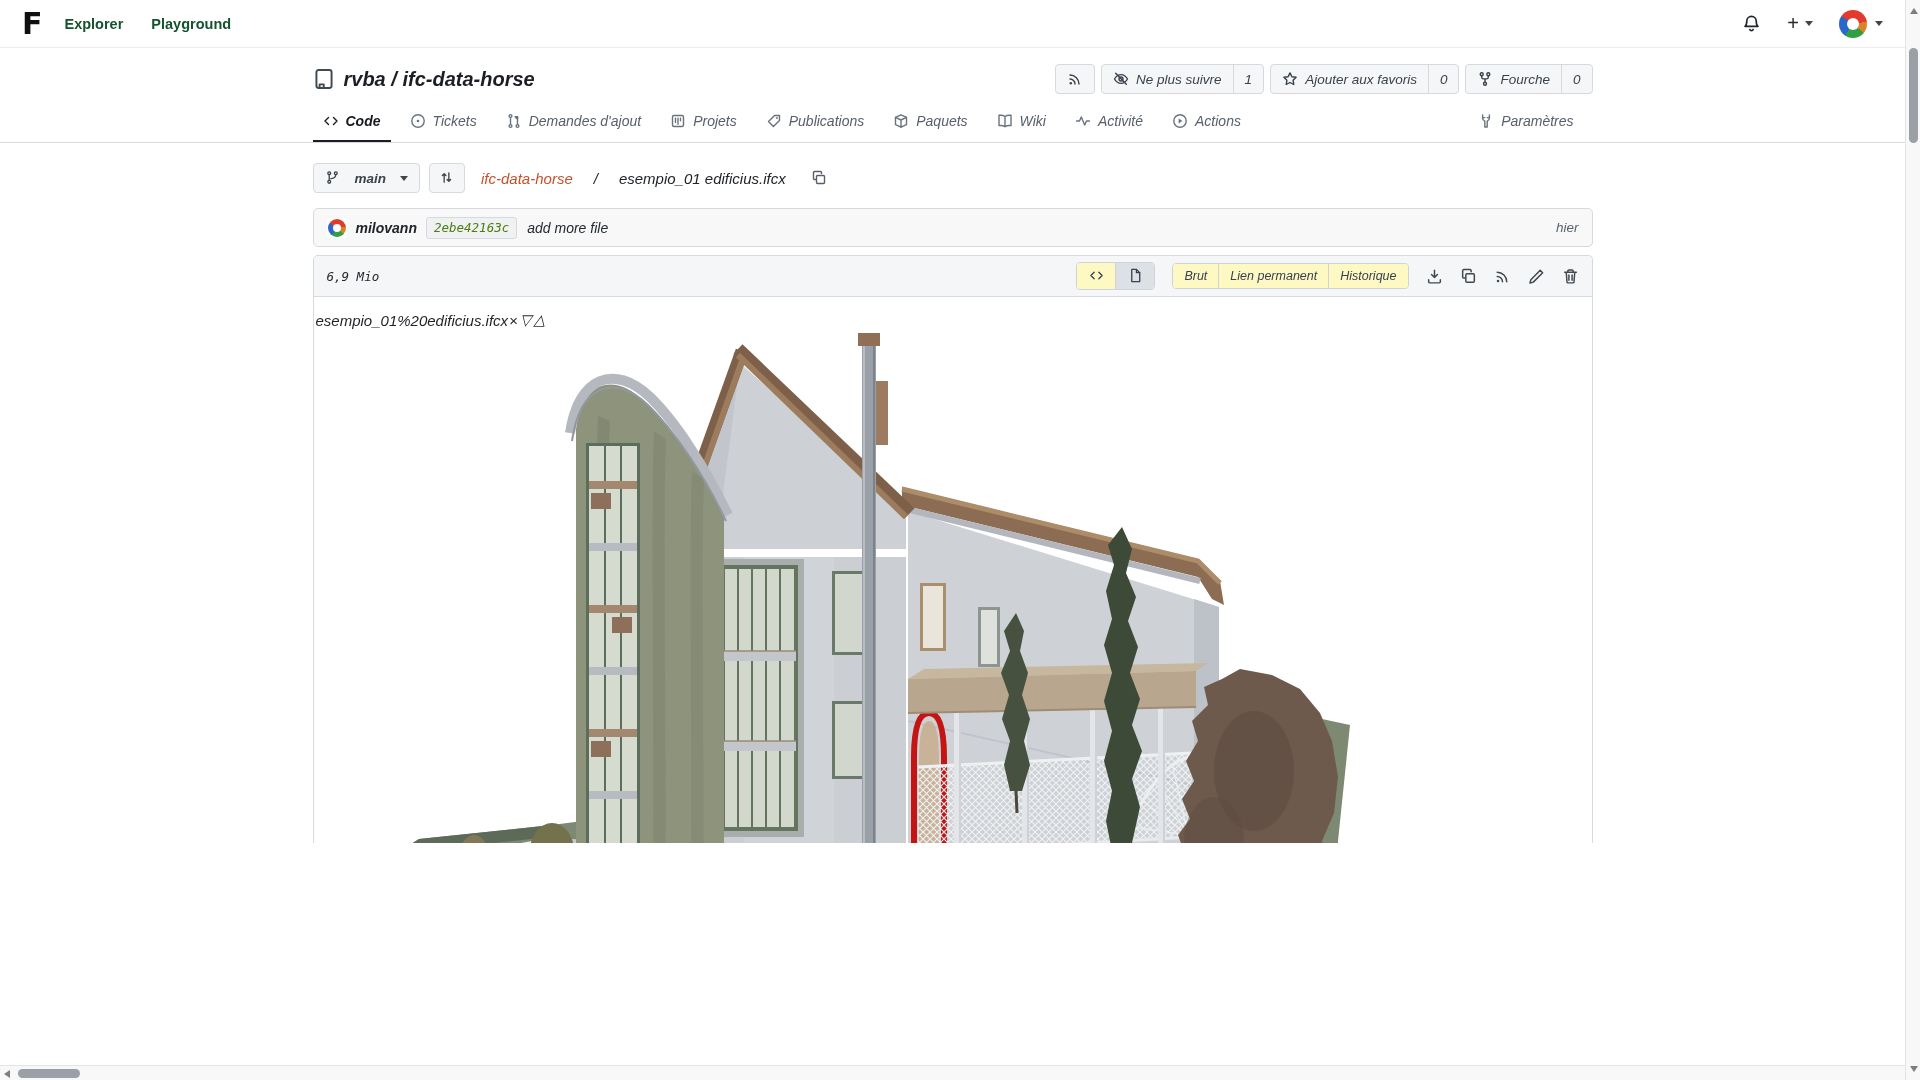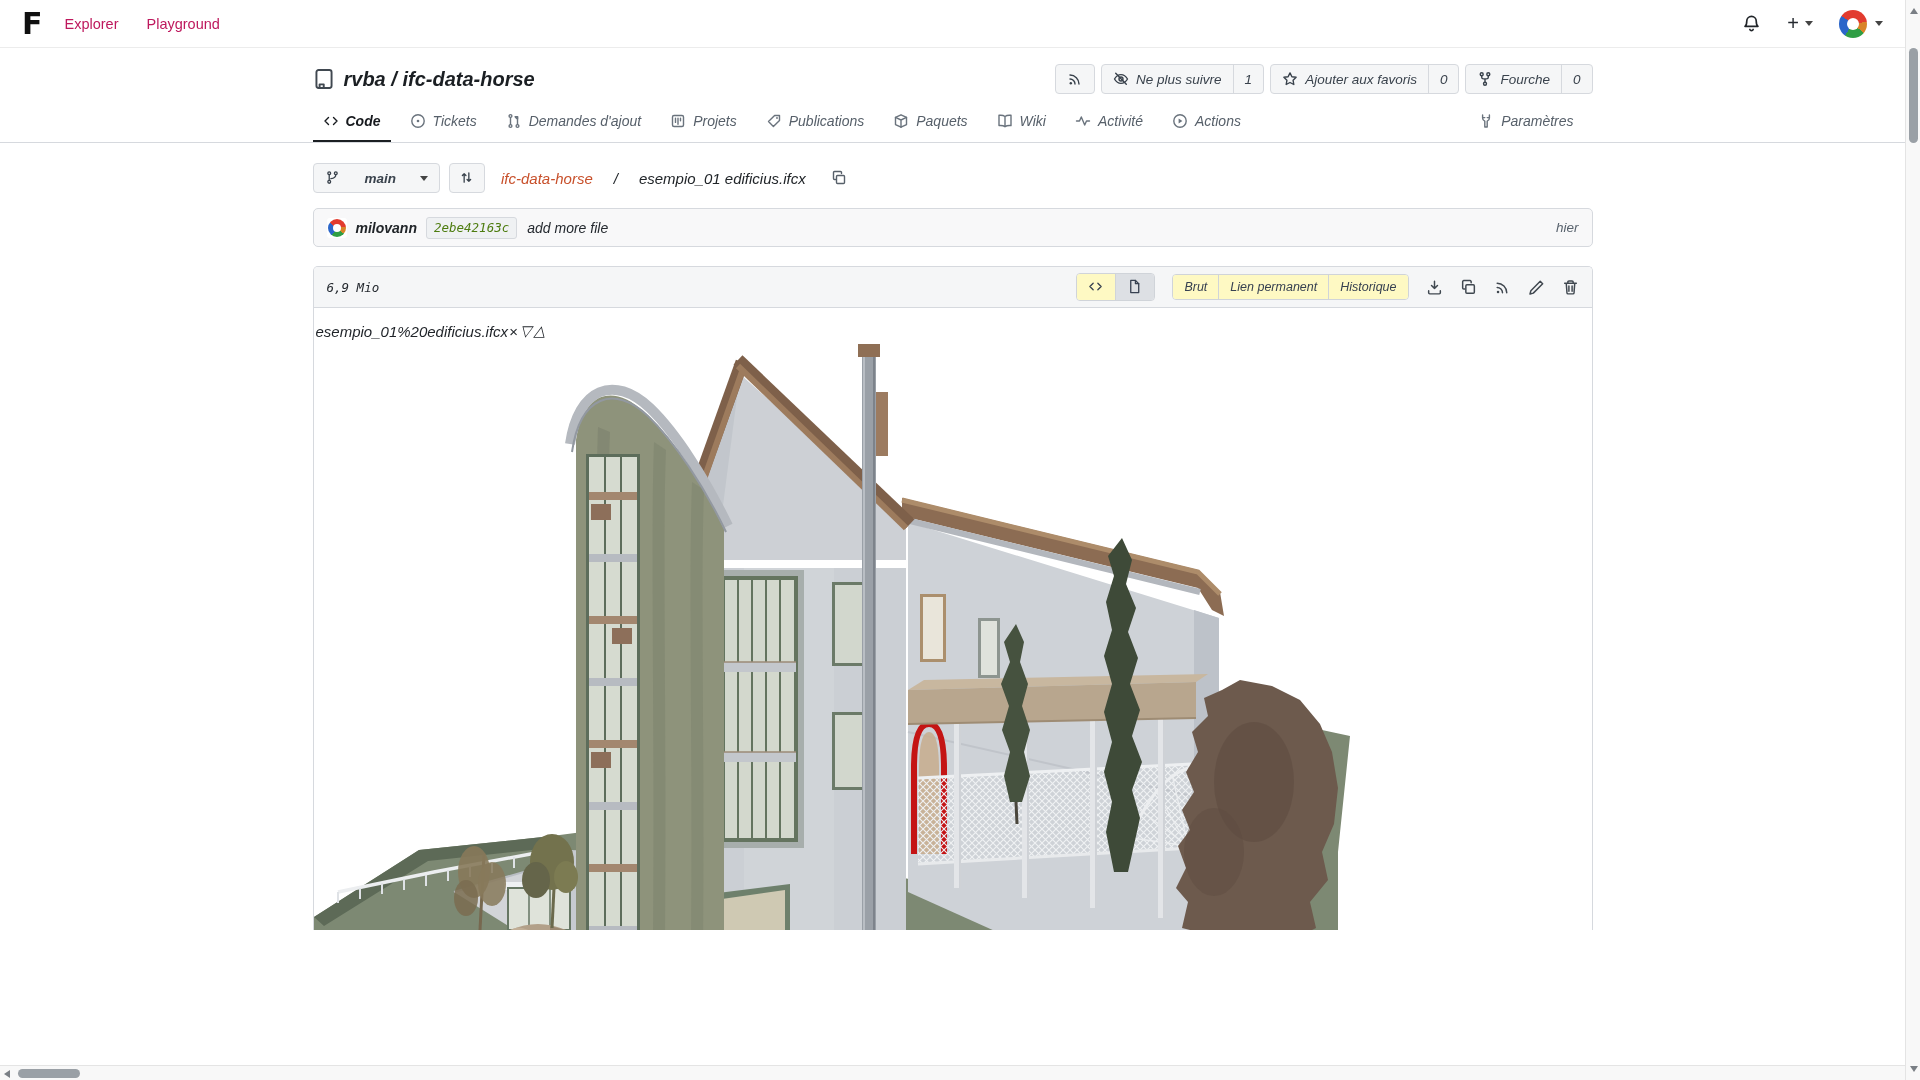--- a/index.html
+++ b/index.html
@@ -3,21 +3,21 @@
 <meta charset="utf-8">
 <style>
   * { margin:0; padding:0; box-sizing:border-box; }
   html,body { width:1920px; height:1080px; overflow:hidden; background:#fff;
     font-family:"Liberation Sans", sans-serif; color:#212529; }
   .page { position:absolute; left:0; top:0; width:1905px; height:1065px; overflow:hidden; background:#fff; }
 
   
   .topnav { height:48px; display:flex; align-items:center; padding:0 22px; background:#fff; border-bottom:1px solid #ececec; }
   .logo { font-family:"DejaVu Sans", sans-serif; font-weight:900; font-size:30px; line-height:1; letter-spacing:-2px; color:#101010; margin-right:24px; cursor:pointer; }
-  .nav-link { font-size:14.5px; color:#be185d; margin-right:28px; cursor:pointer; }
+  .nav-link { font-size:14.5px; color:#14532d; margin-right:28px; cursor:pointer;font-weight:bold; }
   .nav-right { margin-left:auto; display:flex; align-items:center; gap:26px; }
   .icon16 { width:16px; height:16px; display:inline-block; vertical-align:-3px; }
   .icon18 { width:19px; height:19px; display:inline-block; }
   .plus-group { display:flex; align-items:center; gap:6px; font-size:20px; color:#24292f; cursor:pointer; }
   .caret { width:0; height:0; border-left:4.5px solid transparent; border-right:4.5px solid transparent; border-top:5px solid #444; display:inline-block; }
   .avatar-ring { width:28px; height:28px; border-radius:50%; position:relative;
     background:conic-gradient(#e23b2e 0 80deg,#d98327 80deg 130deg,#2f9e44 130deg 215deg,#2b66c9 215deg 305deg,#e23b2e 305deg 360deg); }
   .avatar-ring::after { content:""; position:absolute; left:50%; top:50%; width:12px; height:12px; margin:-6px 0 0 -6px; border-radius:50%; background:#fff; }
   .avatar-group { display:flex; align-items:center; gap:8px; cursor:pointer; }
 
@@ -35,39 +35,39 @@
   .tabs-bleed { border-bottom:1px solid #d6d9de; margin-top:10px; }
   .tabs { display:flex; align-items:stretch; }
   .tab { display:flex; align-items:center; gap:7px; padding:9px 10px 11px 10px; margin-right:9px; font-size:14px; color:#57606a; cursor:pointer; border-bottom:2.5px solid transparent; }
   .tab .icon16 { color:#6a737d; }
   .tab.active { color:#16191d; font-weight:700; border-bottom-color:#1b1f23; }
   .tab.active .icon16 { color:#16191d; }
   .tab-spacer { flex:1; }
 
   
   .branch-row { display:flex; align-items:center; margin-top:20px; }
-  .btn { display:flex; align-items:center; gap:24px; border:1px solid #d6d9de; border-radius:4px; background:#f5f6f7; font-size:13.5px; color:#39424c; height:30px; padding:0 11px; cursor:pointer; }
+  .btn { display:flex; align-items:center; gap:14px; border:1px solid #d6d9de; border-radius:4px; background:#f5f6f7; font-size:13.5px; color:#39424c; height:30px; padding:0 11px; cursor:pointer; }
   .btn b { font-weight:700; }
   .breadcrumb { margin-left:16px; font-size:15px; display:flex; align-items:center; gap:21px; }
   .crumb-repo { color:#c8502b; cursor:pointer; }
   .crumb-file { color:#212529; }
   .copy-btn { color:#57606a; cursor:pointer; width:16px; height:16px; margin-left:4px; }
 
   
   .commit-box { margin-top:15px; border:1px solid #d6d9de; border-radius:5px; background:#f8f8f9; height:39px; display:flex; align-items:center; padding:0 13px; font-size:14px; }
   .commit-avatar { width:20px; height:20px; border-radius:3px; background:#fff; display:flex; align-items:center; justify-content:center; margin-right:9px; }
   .commit-avatar .avatar-ring { width:18px; height:18px; }
   .commit-avatar .avatar-ring::after { width:8px; height:8px; margin:-4px 0 0 -4px; }
   .commit-author { font-weight:700; margin-right:9px; }
   .commit-hash { font-family:"DejaVu Sans Mono", monospace; font-size:12.5px; background:#eff1f3; border:1px solid #d6d9de; border-radius:3px; padding:2.5px 7px; color:#4d7c0f; margin-right:10px; cursor:pointer; }
   .commit-msg { color:#24292f; }
   .commit-time { margin-left:auto; color:#59636e; font-size:13.5px; }
 
   
-  .file-box { margin-top:19px; border:1px solid #d6d9de; border-bottom:none; border-radius:5px 5px 0 0; height:664px; overflow:hidden; background:#fff; }
+  .file-box { margin-top:8px; border:1px solid #d6d9de; border-bottom:none; border-radius:5px 5px 0 0; height:588px; overflow:hidden; background:#fff;text-align:center; }
   .file-header { height:41px; background:#f5f6f7; border-bottom:1px solid #d6d9de; display:flex; align-items:center; padding:0 13px; }
   .file-size { font-family:"DejaVu Sans Mono", monospace; font-size:12.5px; color:#24292f; }
   .fh-right { margin-left:auto; display:flex; align-items:center; gap:17px; }
   .seg-group { display:flex; border:1px solid #d0d4d9; border-radius:4px; overflow:hidden; }
   .seg-btn { padding:5px 11px; font-size:12.5px; color:#374151; background:#fef9c3; border-right:1px solid #d0d4d9; cursor:pointer; display:flex; align-items:center; }
   .seg-btn:last-child { border-right:none; }
   .seg-btn.active { background:#dde0e4; }
   .icon-btn { width:17px; height:17px; color:#404850; cursor:pointer; }
 
   

